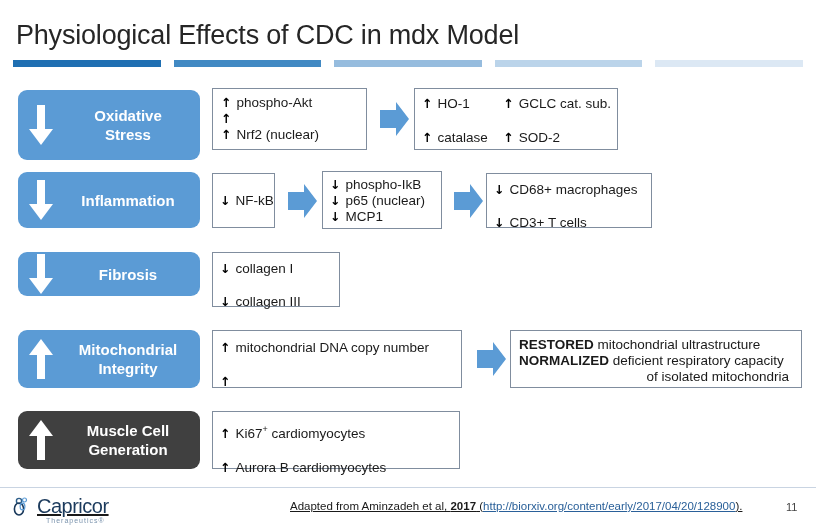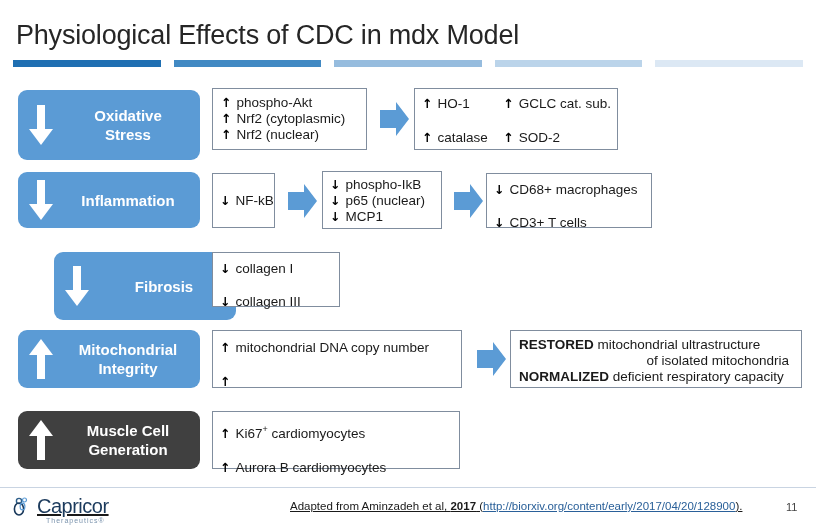--- a/index.html
+++ b/index.html
@@ -189,21 +189,21 @@
 
 <div class="pill" id="pill1" style="top: 172px; height: 56px; background: rgb(91, 155, 213);">
   <span class="arrow-glyph">
     <svg width="26" height="44" viewBox="0 0 26 44" aria-hidden="true">
       <polygon points="9,2 17,2 17,26 25,26 13,42 1,26 9,26" fill="#ffffff"></polygon>
     </svg>
   </span>
   <span class="pill-label">Inflammation</span>
 </div>
 
-<div class="pill" id="pill2" style="top: 252px; height: 68px; background: rgb(91, 155, 213); margin-left: 36px;">
+<div class="pill" id="pill2" style="top: 252px; height: 44px; background: rgb(91, 155, 213);">
   <span class="arrow-glyph">
     <svg width="26" height="44" viewBox="0 0 26 44" aria-hidden="true">
       <polygon points="9,2 17,2 17,26 25,26 13,42 1,26 9,26" fill="#ffffff"></polygon>
     </svg>
   </span>
   <span class="pill-label">Fibrosis</span>
 </div>
 
 <div class="pill" id="pill3" style="top: 330px; height: 58px; background: rgb(91, 155, 213);">
   <span class="arrow-glyph">
@@ -225,21 +225,20 @@
 Generation</span>
 </div>
 
 <div class="box" style="left: 212px; top: 88px; width: 155px; height: 62px; padding: 6px 8px 0px; border-color: rgb(128, 141, 158);">
   <div class="line">
     <span class="mark">↑</span>
     <span>phospho-Akt</span>
   </div>
   <div class="line">
     <span class="mark">↑</span>
-    <span>Nrf2 (cytoplasmic)</span>
   </div>
   <div class="line">
     <span class="mark">↑</span>
     <span>Nrf2 (nuclear)</span>
   </div>
 </div>
 
 <div class="conn" style="left:378px;top:101px;">
   <svg width="32" height="36" viewBox="0 0 32 36" aria-hidden="true">
     <polygon points="2,9 18,9 18,1 31,18 18,35 18,27 2,27" fill="#5B9BD5"></polygon>
@@ -340,24 +339,24 @@
 <div class="conn" style="left:475px;top:341px;">
   <svg width="32" height="36" viewBox="0 0 32 36" aria-hidden="true">
     <polygon points="2,9 18,9 18,1 31,18 18,35 18,27 2,27" fill="#5B9BD5"></polygon>
   </svg>
 </div>
 
 <div class="box" style="left: 510px; top: 330px; width: 292px; height: 58px; padding: 6px 8px 0px; border-color: rgb(128, 141, 158);">
   <div style="white-space:nowrap;">
     <b>RESTORED</b><span> mitochondrial  ultrastructure</span>
   </div>
-  <div style="text-align:right;padding-right:4px;">of isolated  mitochondria</div>
   <div style="white-space:nowrap;">
     <b>NORMALIZED</b><span> deficient  respiratory  capacity</span>
   </div>
+  <div style="text-align:right;padding-right:4px;">of isolated  mitochondria</div>
 </div>
 
 <div class="box" style="left: 212px; top: 411px; width: 248px; height: 58px; padding: 9px 7px 0px; border-color: rgb(128, 141, 158);">
   <div class="line" style="margin-bottom:18px;">
     <span class="mark">↑</span>
     <span><span>Ki67</span><span class="sup">+</span><span>  cardiomyocytes</span></span>
   </div>
   <div class="line">
     <span class="mark">↑</span>
     <span>Aurora  B cardiomyocytes</span>

